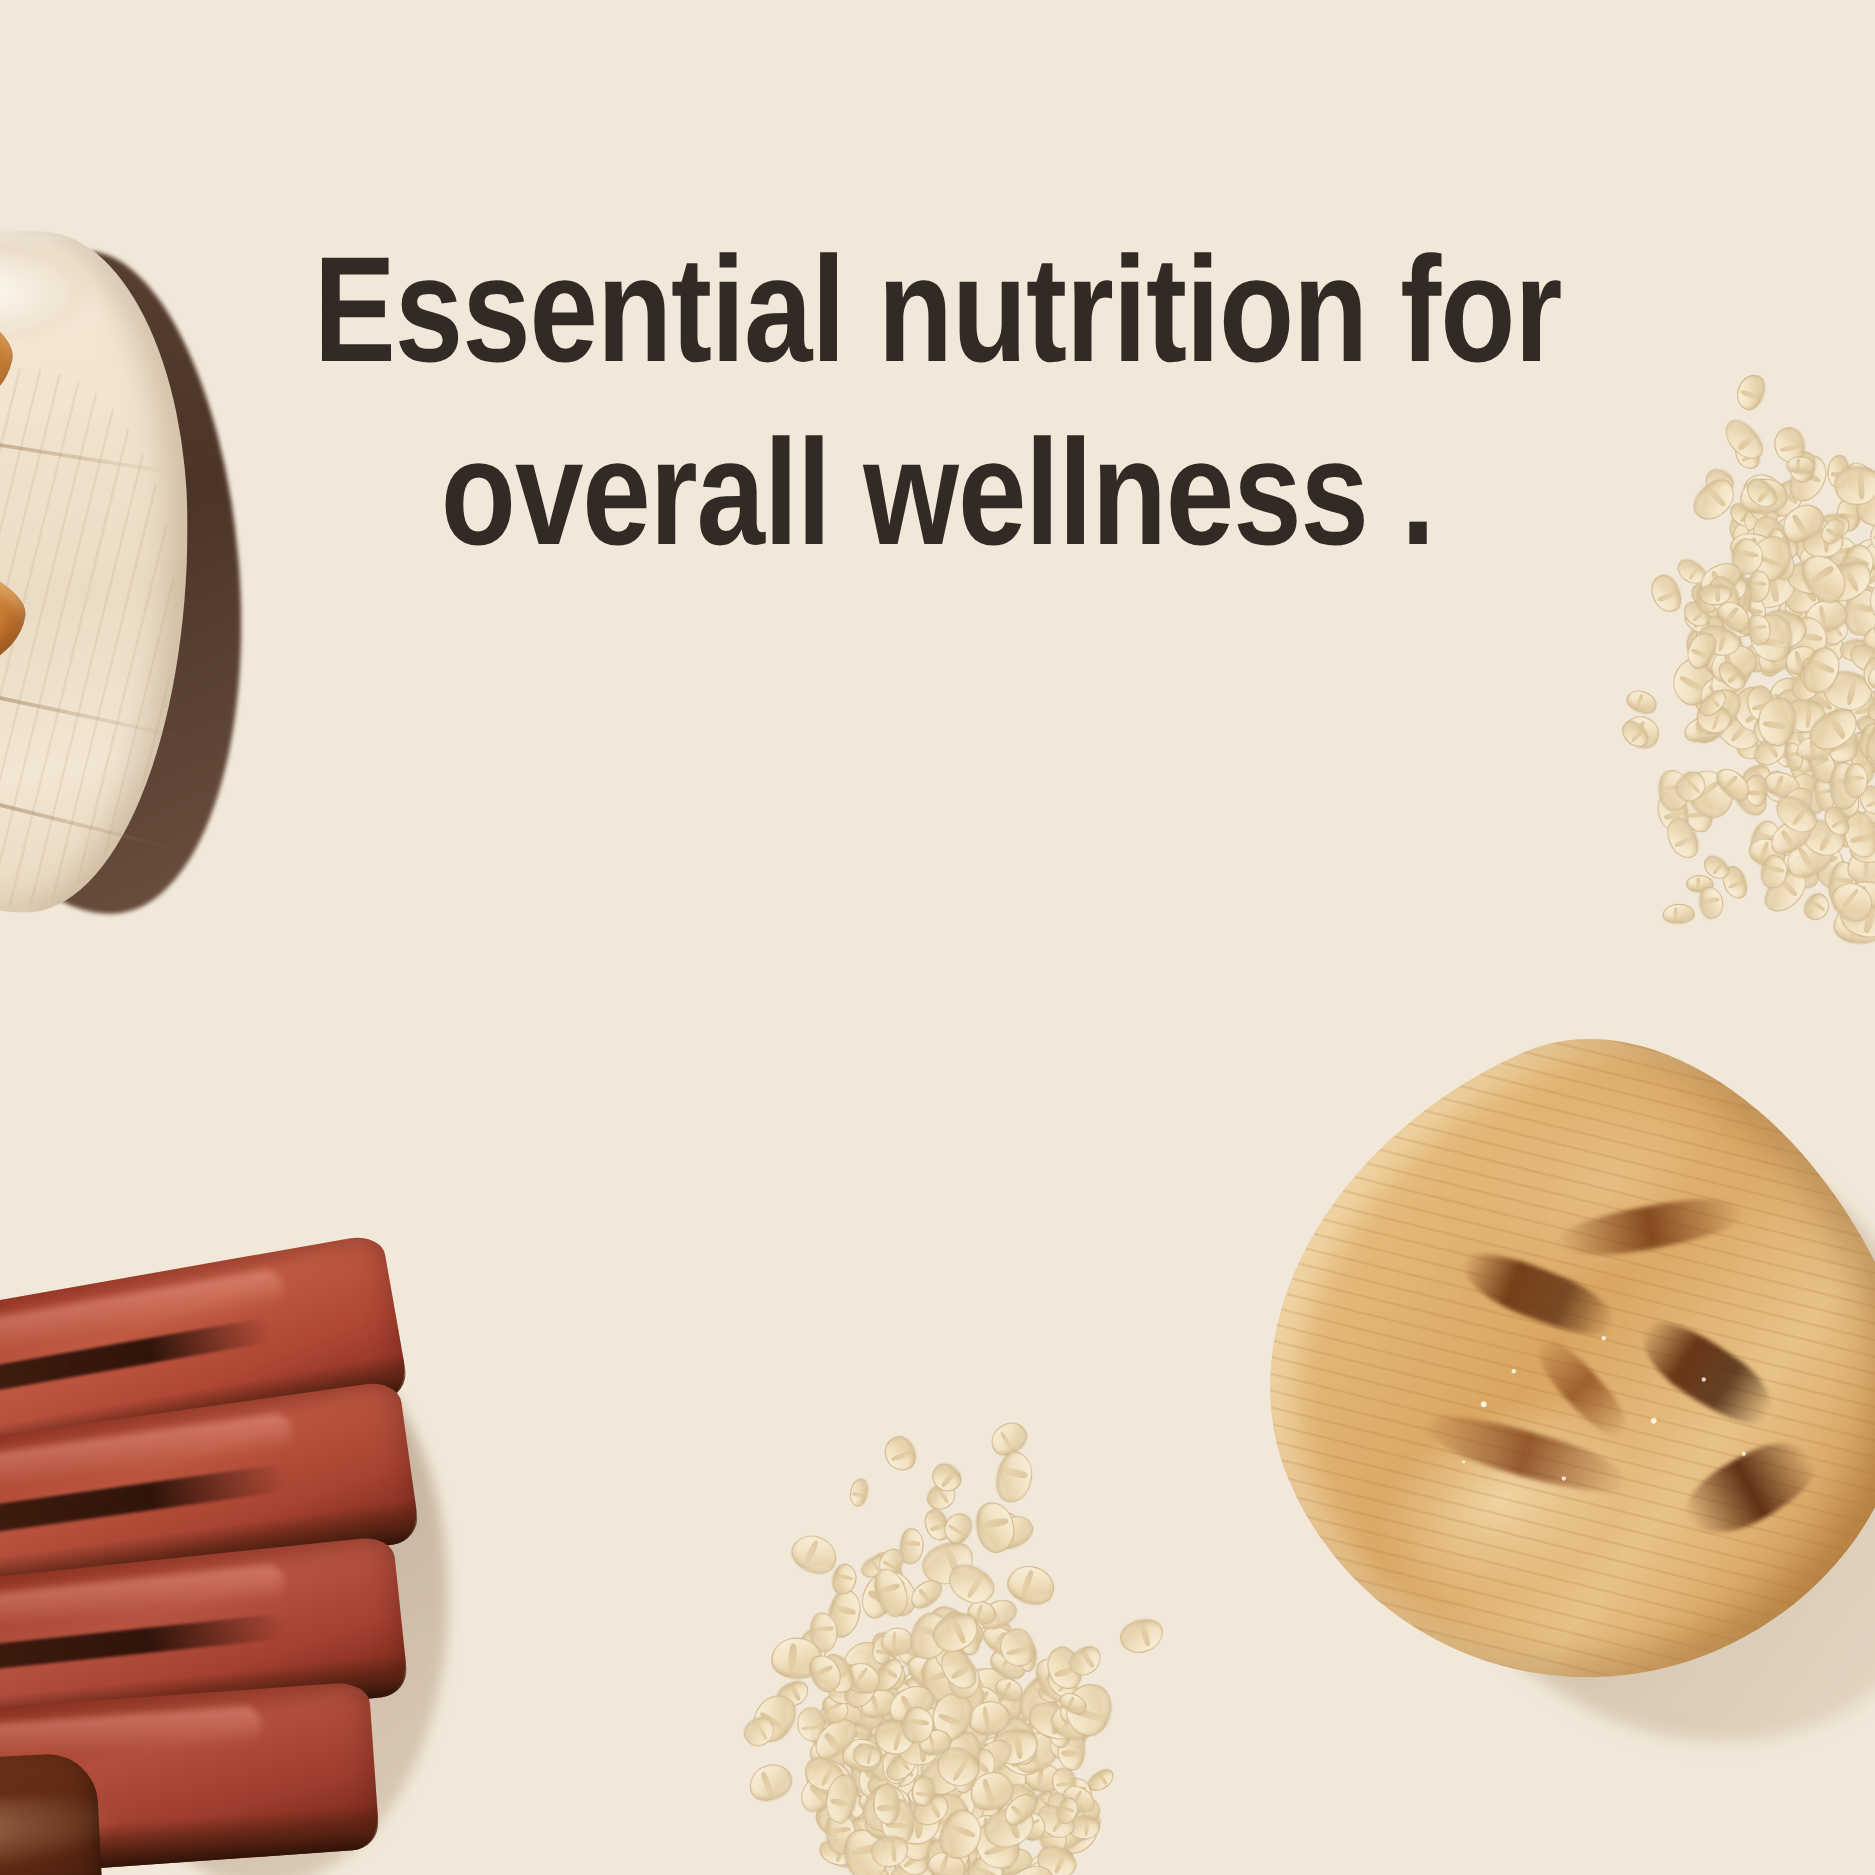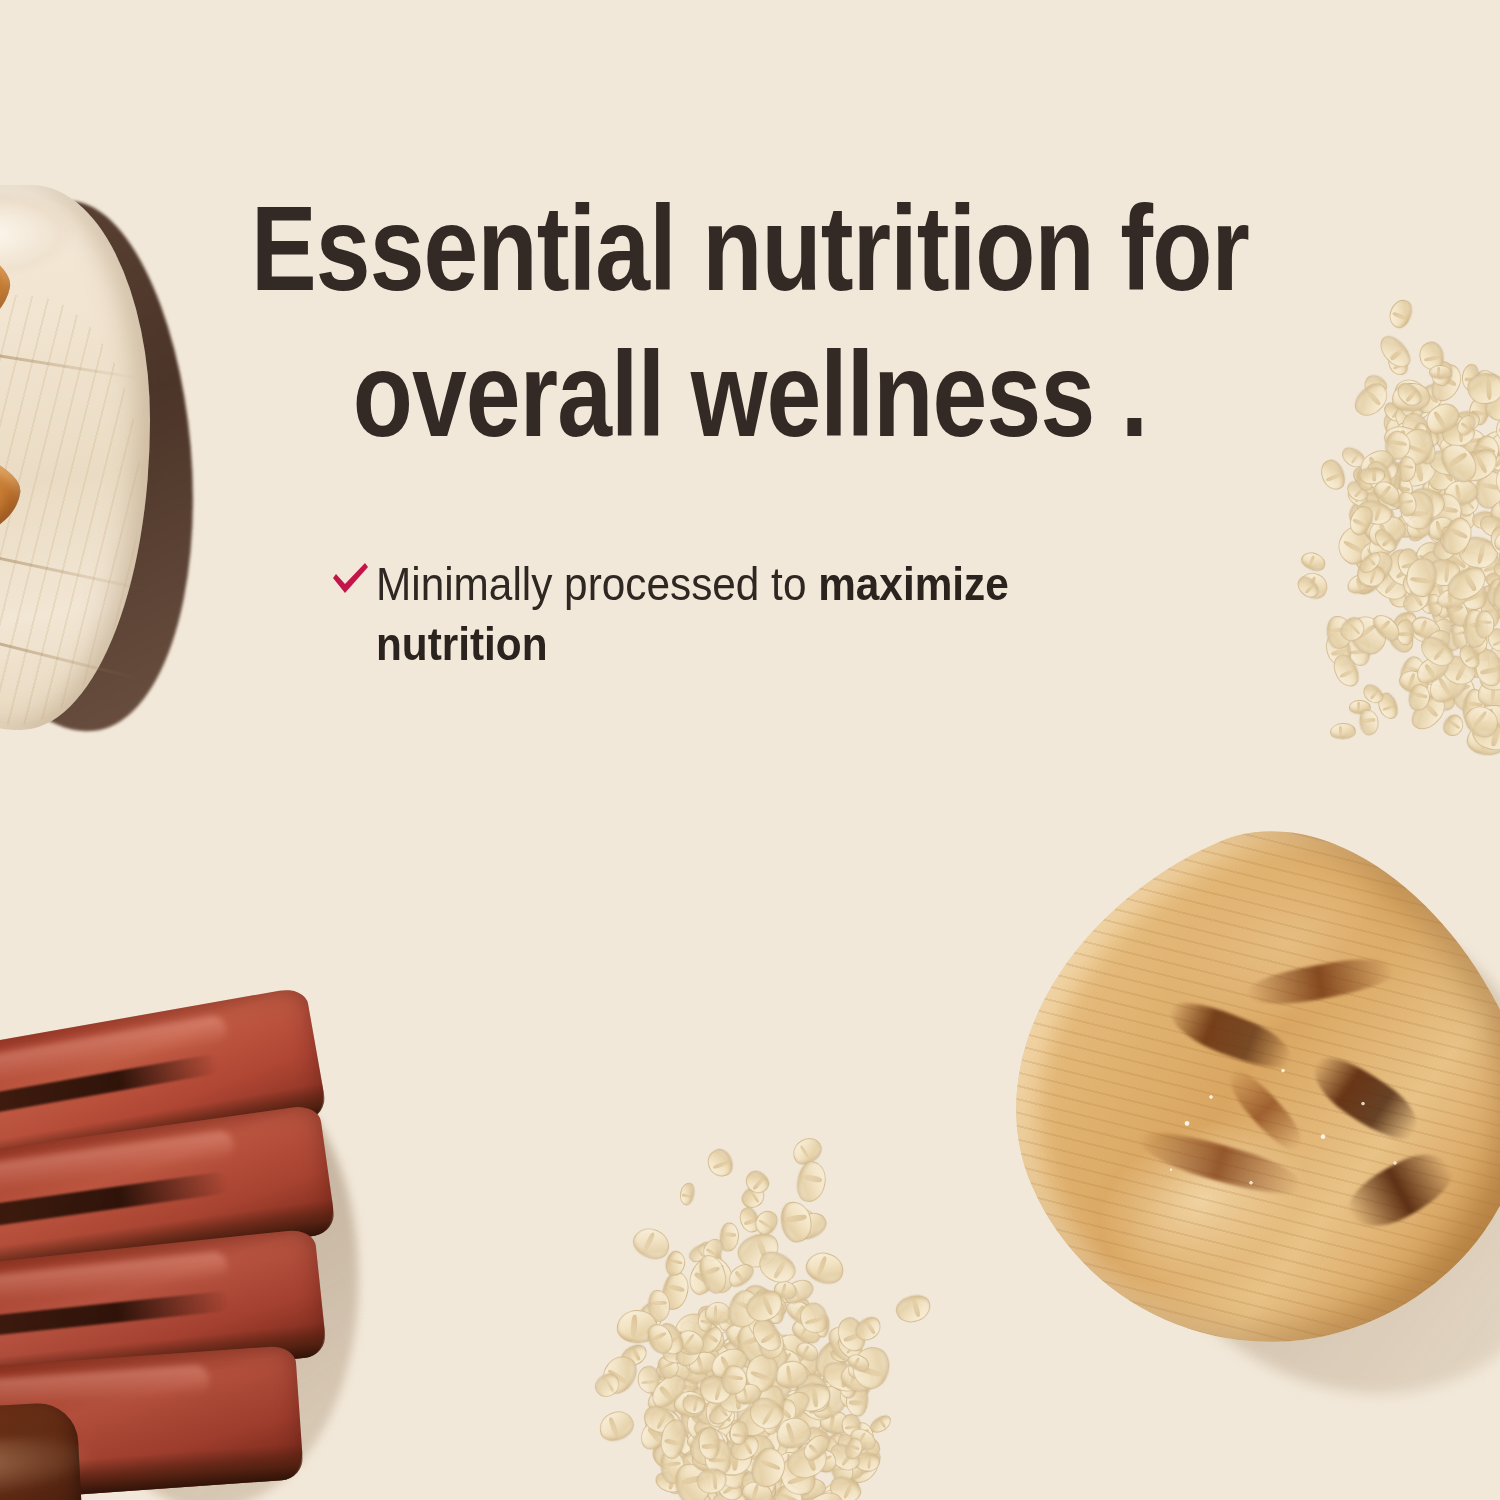--- a/index.html
+++ b/index.html
@@ -832,23 +832,15 @@
       <span class="oat" style="left: 248.3px; top: 95.5px; width: 31.5px; height: 21.9px; transform: rotate(336deg); opacity: 0.95;"></span>
       <span class="oat" style="left: 231px; top: 88.7px; width: 38.9px; height: 27.7px; transform: rotate(81deg); opacity: 0.97;"></span>
     </div>
 
   <div class="headline">
     <span class="hl">Essential nutrition for</span>
     <span class="hl">overall wellness .</span>
   </div>
 
   <div class="bullets" id="bullet-list">
-      <div class="bullet">
-        <span class="check">
-          <svg width="40" height="36" viewBox="0 0 40 36">
-            <path d="M3 17 L6 13 L15 23 L35 2 L38 6 L15 32 Z" fill="#c4154a"></path>
-          </svg>
-        </span>
-        <div class="btext"><span>Minimally processed to </span><b>maximize nutrition</b></div>
-      </div>
     </div>
 
 </div>
 
 </body></html>

